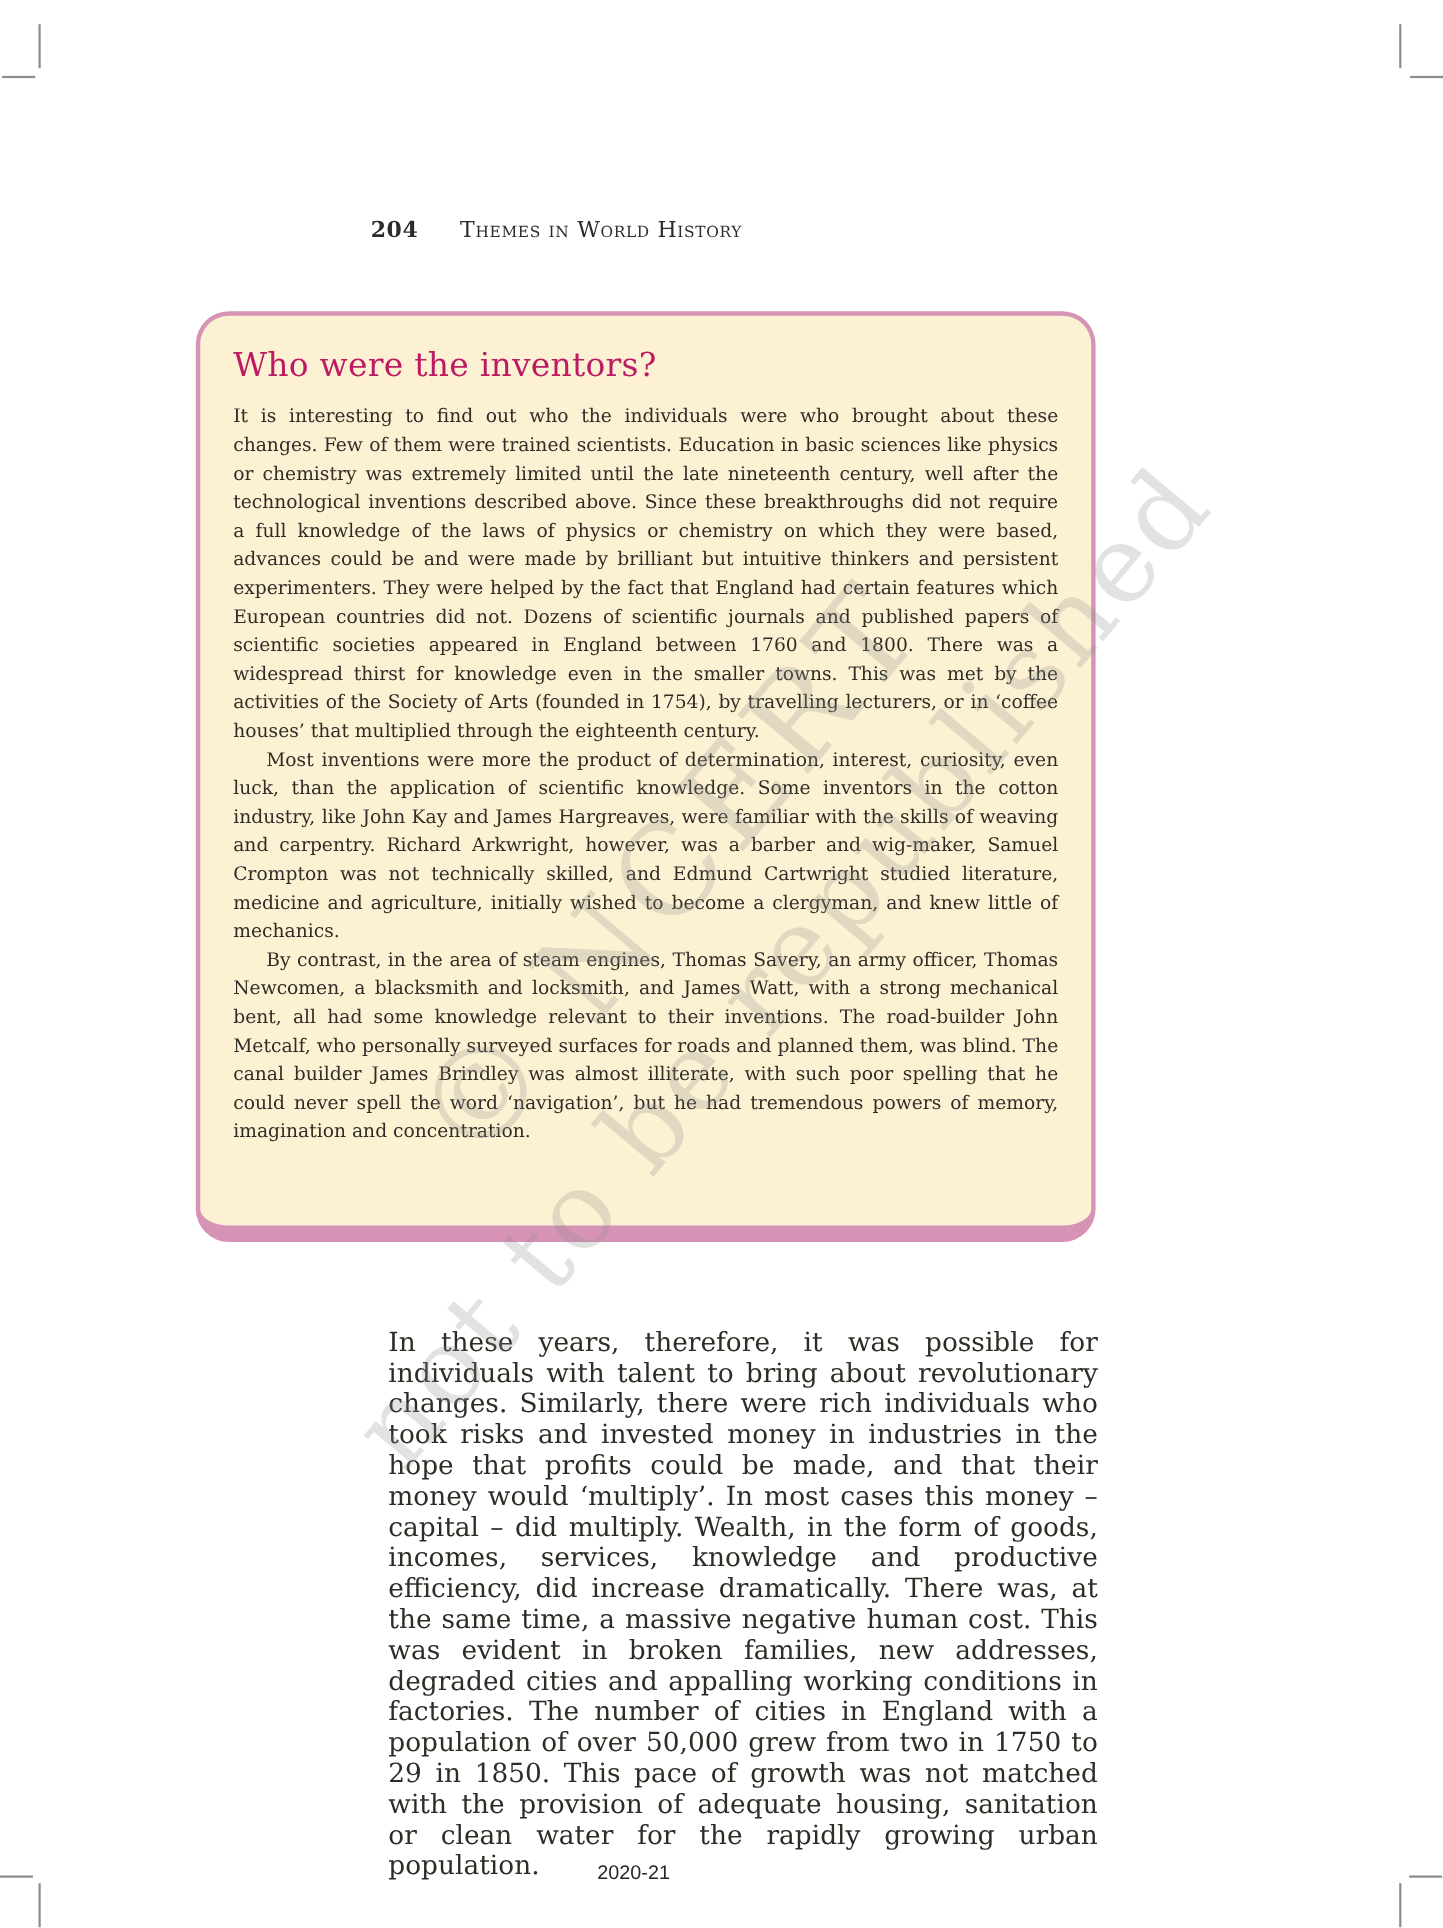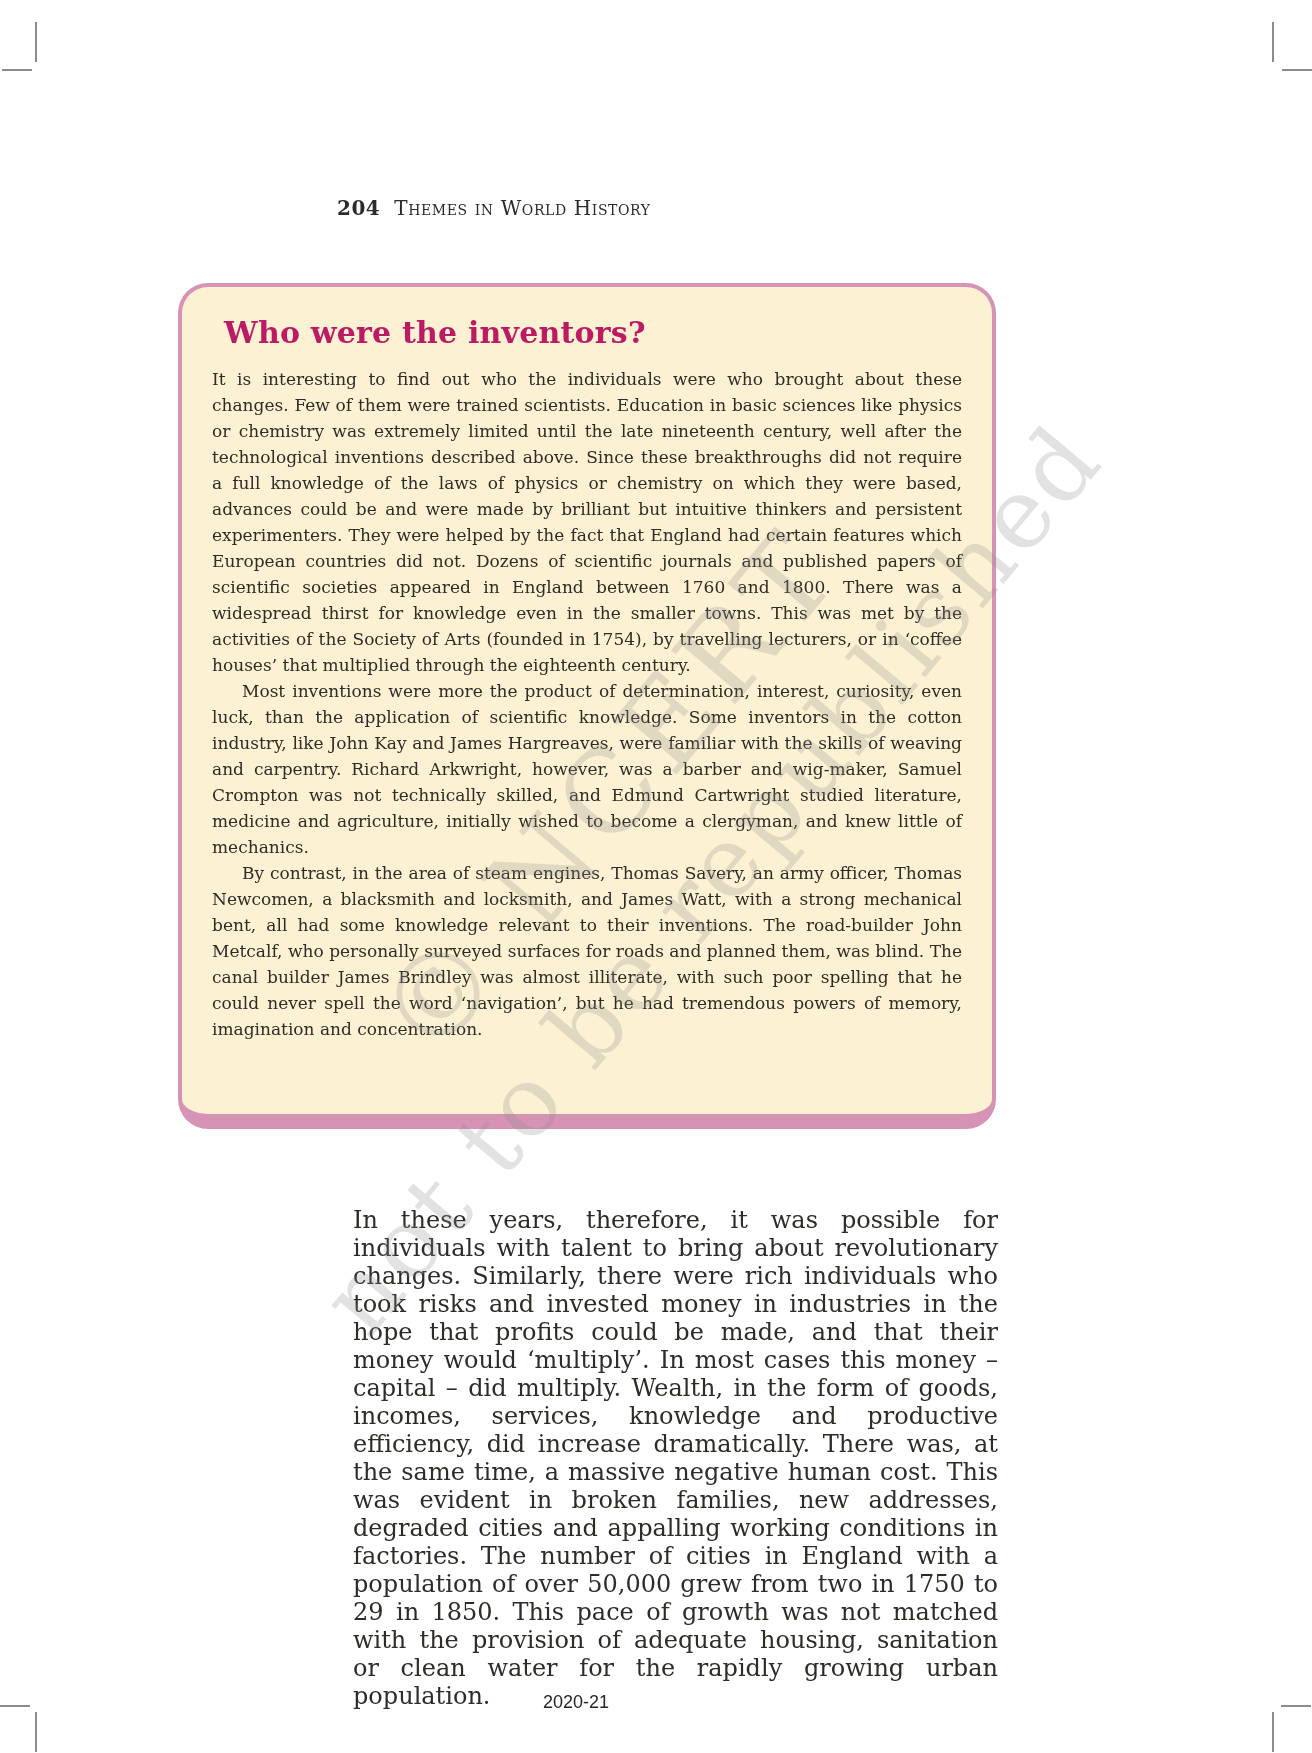--- a/index.html
+++ b/index.html
@@ -26,42 +26,42 @@
   .br-v { left:1272px; top:1712px; height:41px; }
 
   
   .page-header {
     position:absolute; left:337px; top:196px;
     font-size:20px; color:#2b2b2b;
     display:flex; align-items:baseline;
   }
   .page-number { letter-spacing:0.5px;font-weight:bold; }
   .running-title {
-    margin-left:14px;
+    margin-left:38px;
     font-variant:small-caps;
     letter-spacing:0.6px;
   }
 
   
   .inventors-box {
     position:absolute;
     left:178px; top:283px;
     width:818px;
     min-height:846px;
     box-sizing:border-box;
     background:#fcf1d3;
     border:4px solid #d793b5;
     border-bottom-width:15px;
     border-radius:30px;
     padding:24px 30px 20px 30px;
   }
   .box-heading {
-    margin:4px 0 16px 12px;
+    margin:4px 0 16px 0;
     font-size:30px;
-    font-weight:bold;
+    font-weight:normal;
     color:#bc1a62;
     letter-spacing:0.2px;
   }
   .inventors-box p {
     margin:0;
     font-size:17px;
     line-height:26px;
     text-align:justify;
   }
   .inventors-box p.indent { text-indent:30px; }

